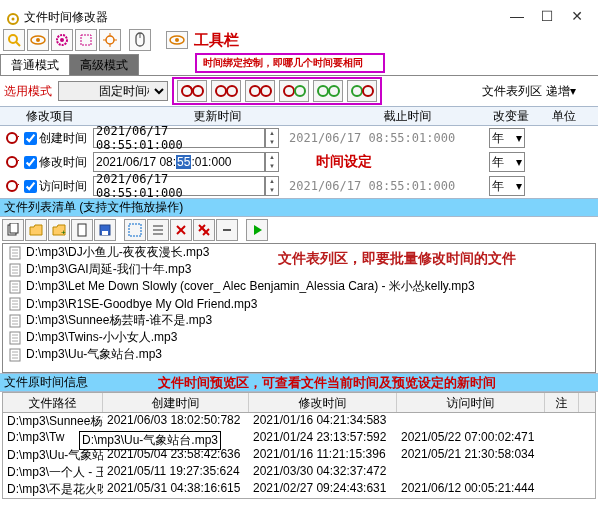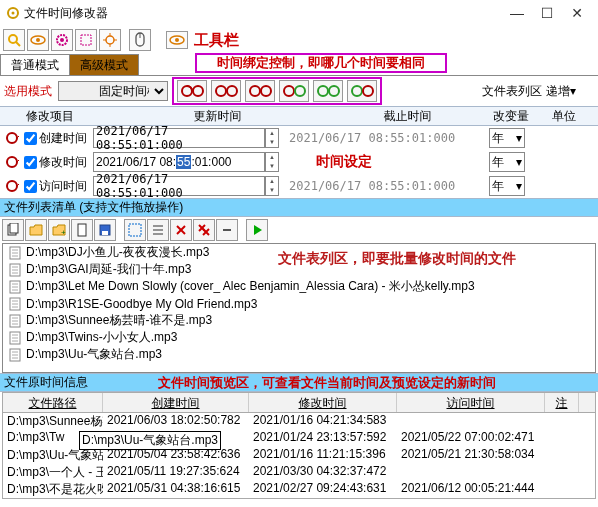--- a/index.html
+++ b/index.html
@@ -1,33 +1,33 @@
 <!DOCTYPE html>
 <html><head>
 <meta charset="utf-8">
 <style>
   * { box-sizing: border-box; font-family: "Microsoft YaHei", sans-serif; }
   html,body { margin:0; padding:0; }
   body { width:598px; height:507px; background:#fff; font-size:12px; color:#000; overflow:hidden; }
-  .titlebar { height:26px; display:flex; align-items:center; padding:0 6px; }
+  .titlebar { height:26px; display:flex; align-items:flex-end; padding:0 6px; }
   .titlebar .icon { width:14px; height:14px; margin-right:4px; }
   .titlebar .title { flex:0 0 auto; font-size:12px; }
   .titlebar .spacer { flex:1; }
   .titlebar .winbtn { width:30px; height:20px; display:flex; align-items:center; justify-content:center; font-size:14px; color:#333; }
   .titlebar .close { color:#333; }
   .toolbar-row { display:flex; align-items:center; height:28px; padding-left:2px; }
   .tb-btn { width:22px; height:22px; border:1px solid #999; margin:0 1px; display:flex; align-items:center; justify-content:center; position:relative; background:#fafafa; }
   .tb-sep { width:6px; }
   .toolbar-row .label-red { color:#c00; font-size:15px; font-weight:bold; margin-left:6px; }
   .eye-box { width:22px; height:18px; border:1px solid #999; margin-left:8px; display:flex; align-items:center; justify-content:center; background:#fafafa; }
 
   .tabstrip { display:flex; border-bottom:1px solid #888; height:22px; position:relative; }
-  .tab { padding:2px 10px; border:1px solid #888; border-bottom:none; background:#a16207; font-size:12px; height:21px; margin-right:-1px; }
+  .tab { padding:2px 10px; border:1px solid #888; border-bottom:none; background:#737373; font-size:12px; height:21px; margin-right:-1px; }
   .tab.active { background:#fff; }
-  .annot-box { position:absolute; left:195px; top:-1px; height:20px; border:2px solid #c800c8; padding:0 20px 0 20px; display:flex; align-items:center; color:#c00; font-size:13px; font-weight:bold; }
+  .annot-box { position:absolute; left:195px; top:-1px; height:20px; border:2px solid #c800c8; padding:0 20px 0 6px; display:flex; align-items:center; color:#c00; font-size:10px; font-weight:bold; }
 
   .moderow { display:flex; align-items:center; height:30px; padding:2px 4px; }
   .moderow .lbl { color:#c00; margin-right:6px; }
   .moderow select, .moderow .select { border:1px solid #888; height:20px; font-size:12px; padding:0 2px; }
   .bind-group { border:2px solid #c800c8; padding:1px 3px; display:flex; gap:4px; margin:0 4px; }
   .bind-btn { width:30px; height:22px; border:1px solid #999; background:#f6f6f6; display:flex; align-items:center; justify-content:center; position:relative; }
   .moderow .rlabel { margin-left:4px; }
   .moderow .sp { flex:1; }
 
   .headrow { background:#eef4fb; display:flex; height:20px; align-items:center; border-top:1px solid #a8b8cc; border-bottom:1px solid #a8b8cc; font-size:12px; }
@@ -51,21 +51,21 @@
   .file-toolbar { display:flex; padding:2px; gap:1px; }
   .ft-btn { width:22px; height:22px; border:1px solid #999; background:#f6f6f6; display:flex; align-items:center; justify-content:center;}
 
   .filelist { height:130px; border:1px solid #888; margin:0 2px; overflow:auto; position:relative; }
   .fileitem { display:flex; align-items:center; height:17px; padding-left:6px; }
   .fileitem .fi-ic{ width:14px; height:14px; margin-right:3px; }
   .annot-filelist { position:absolute; left:275px; top:6px; color:#b91c1c; font-weight:bold; font-size:14px; }
 
   .preview-annot { color:#c00; font-weight:bold; font-size:13px; margin-left:70px;}
   .table { margin:0 2px; border:1px solid #aaa; }
-  .thead { display:flex; background:#f2f2f2; height:20px; border-bottom:1px solid #aaa;text-decoration:underline;}
+  .thead { display:flex; background:#f2f2f2; height:20px; border-bottom:1px solid #aaa;}
   .thead div { border-right:1px solid #ccc; padding:2px 6px; font-size:12px; text-align:center; }
   .c-path{width:100px} .c-ct{width:146px} .c-mt{width:148px} .c-at{width:148px} .c-note{width:34px}
   .tbody .trow{ display:flex; height:17px; }
   .tbody .trow div{ padding:0 4px; font-size:12px; white-space:nowrap; overflow:hidden; }
   .tooltip-box { position:absolute; border:1px solid #000; background:#fff; padding:0 2px; font-size:12px; }
   .rel { position:relative; }
 </style>
 </head>
 <body>
 

